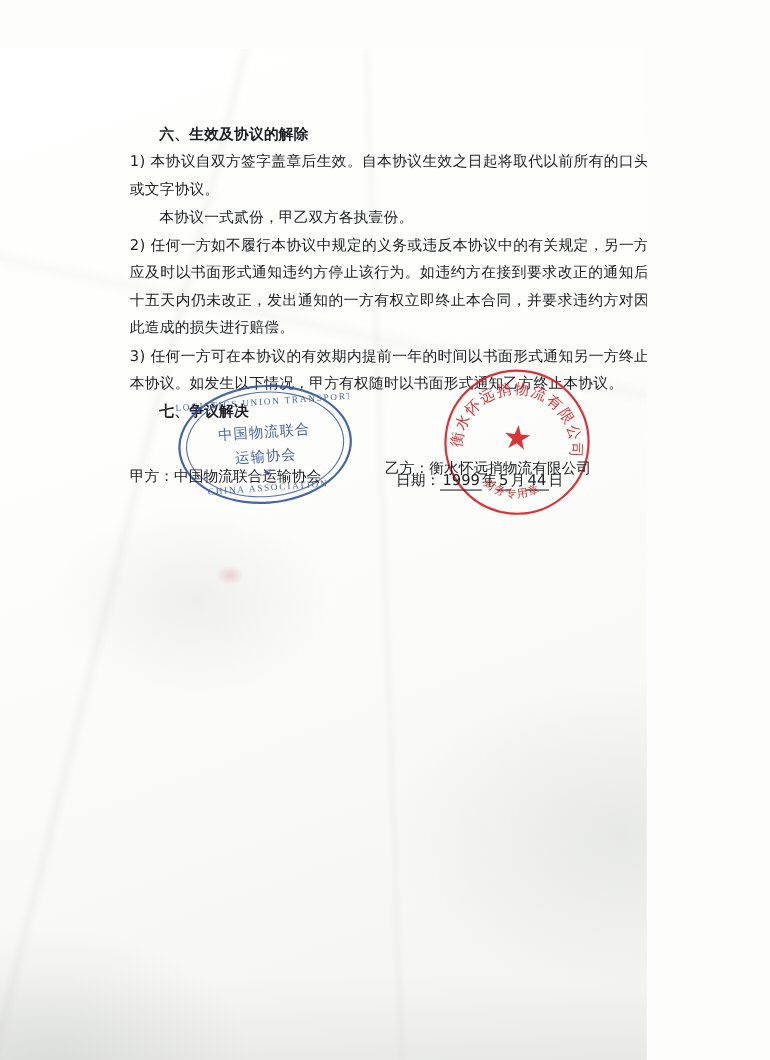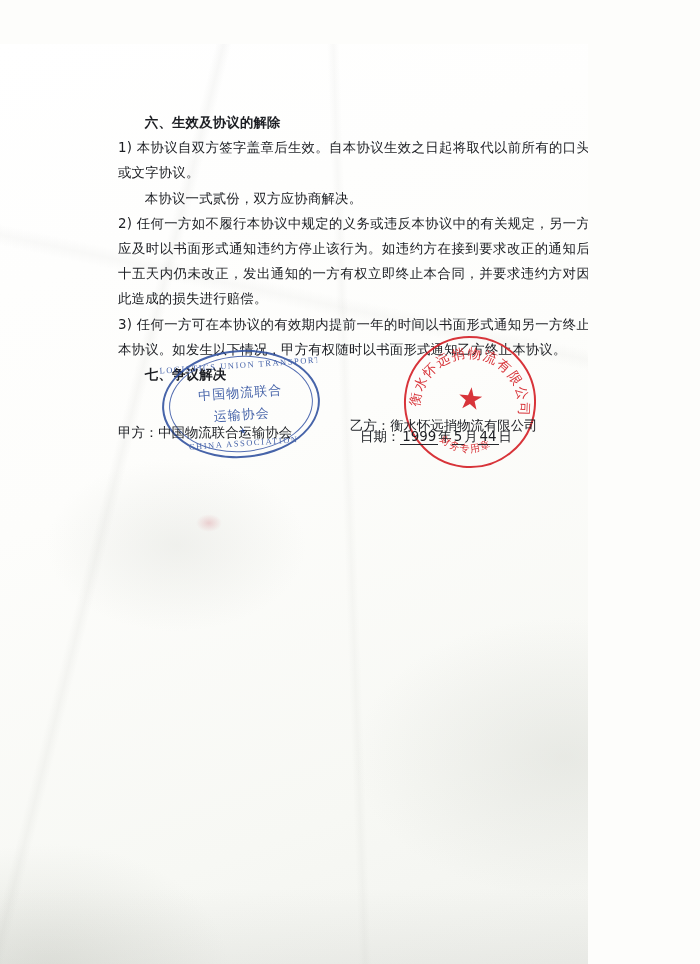--- a/index.html
+++ b/index.html
@@ -213,21 +213,21 @@
   }
 </style>
 </head>
 <body>
 
 <div id="page">
 
   <div class="doc">
     <p class="heading">六、生效及协议的解除</p>
     <p class="hang">1) 本协议自双方签字盖章后生效。自本协议生效之日起将取代以前所有的口头或文字协议。</p>
-    <p class="indent">本协议一式贰份，双方应协商解决。</p>
+    <p class="indent">本协议一式贰份，甲乙双方各执壹份。</p>
     <p class="hang">2) 任何一方如不履行本协议中规定的义务或违反本协议中的有关规定，另一方应及时以书面形式通知违约方停止该行为。如违约方在接到要求改正的通知后十五天内仍未改正，发出通知的一方有权立即终止本合同，并要求违约方对因此造成的损失进行赔偿。</p>
     <p class="hang">3) 任何一方可在本协议的有效期内提前一年的时间以书面形式通知另一方终止本协议。如发生以下情况，甲方有权随时以书面形式通知乙方终止本协议。</p>
     <p class="heading">七、争议解决</p>
   </div>
 
   <div class="stamp-blue">
     <div class="ring"></div>
     <div class="ring2"></div>
     <div class="arc-top">LOGISTICS UNION TRANSPORTATION</div>
     <div class="cn1">中国物流联合</div>

